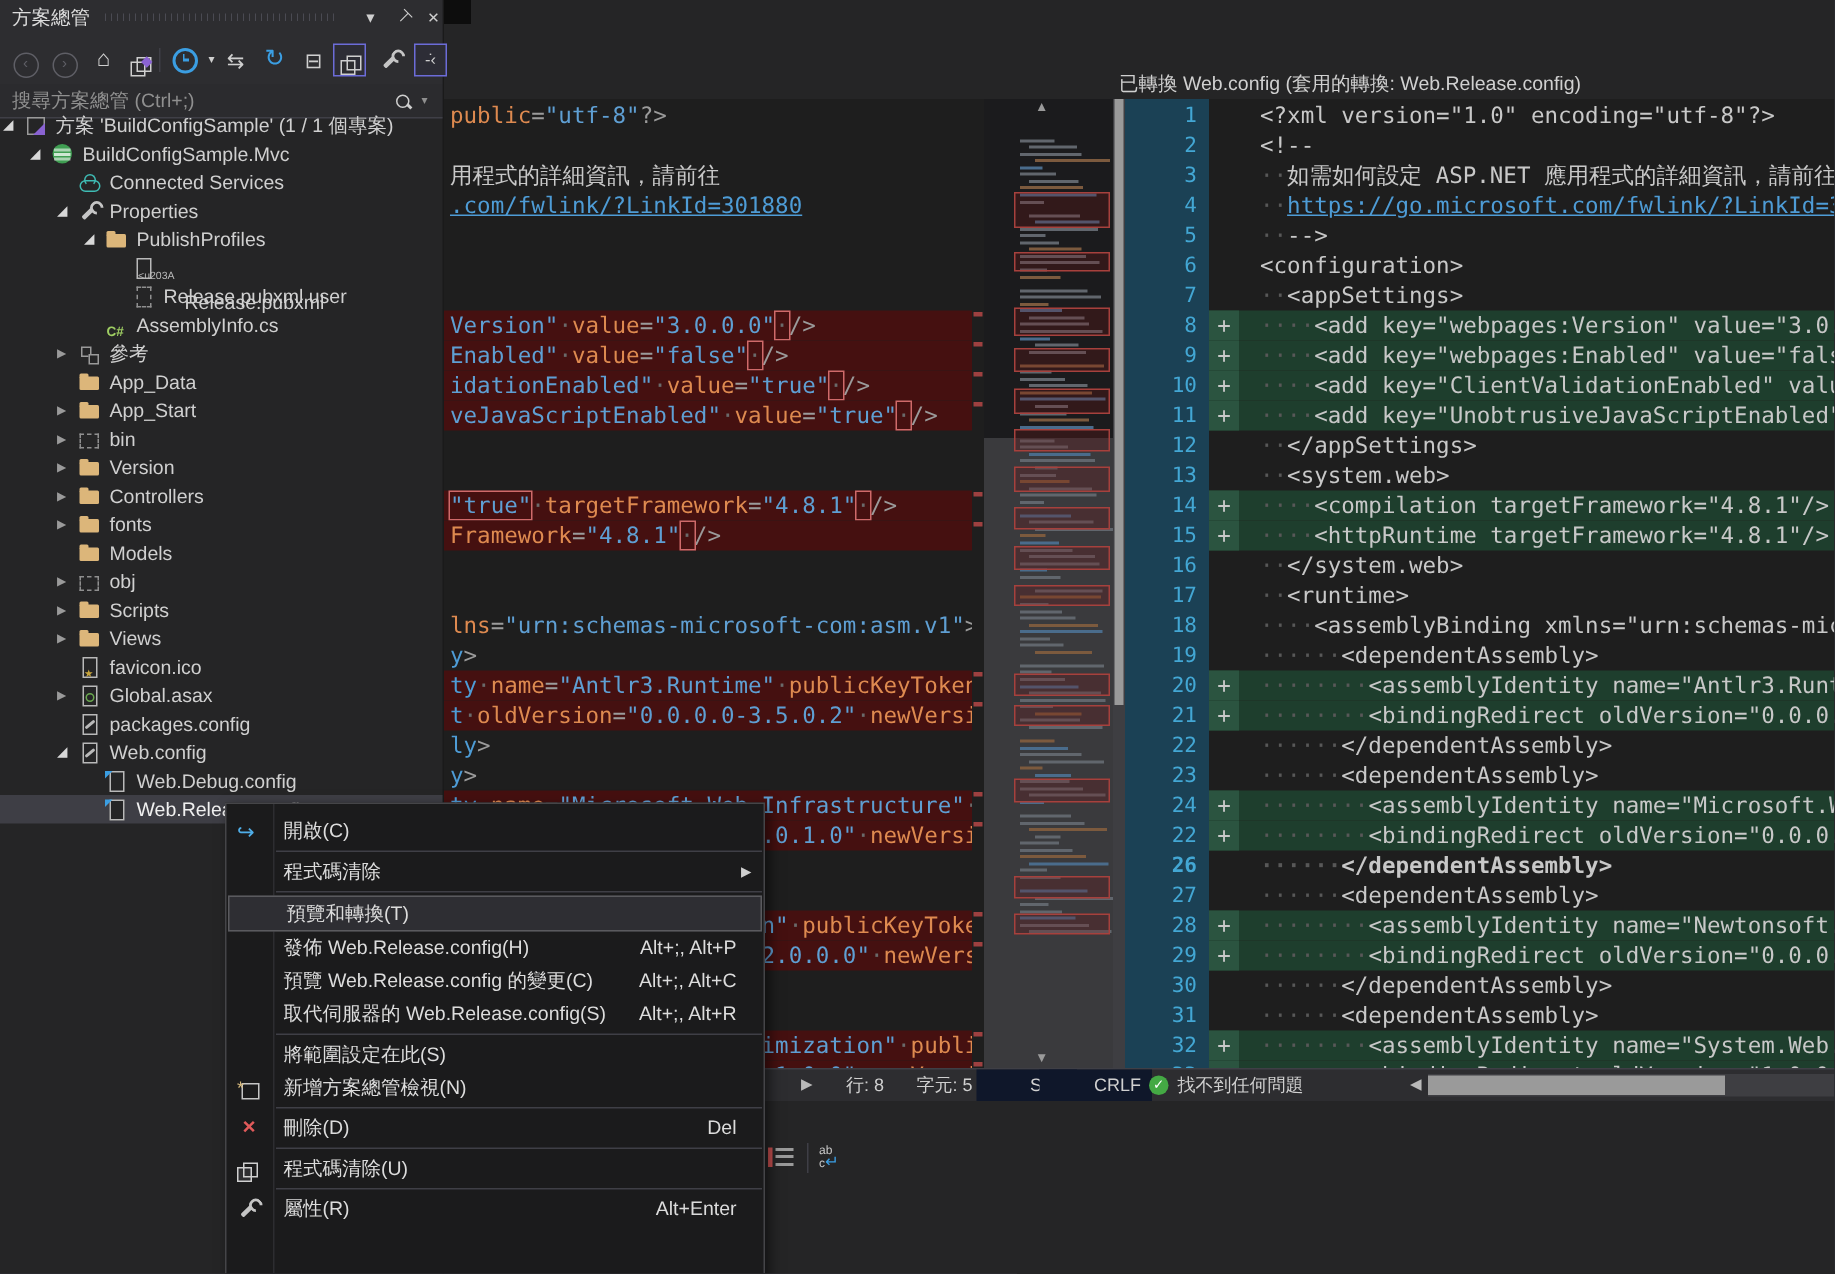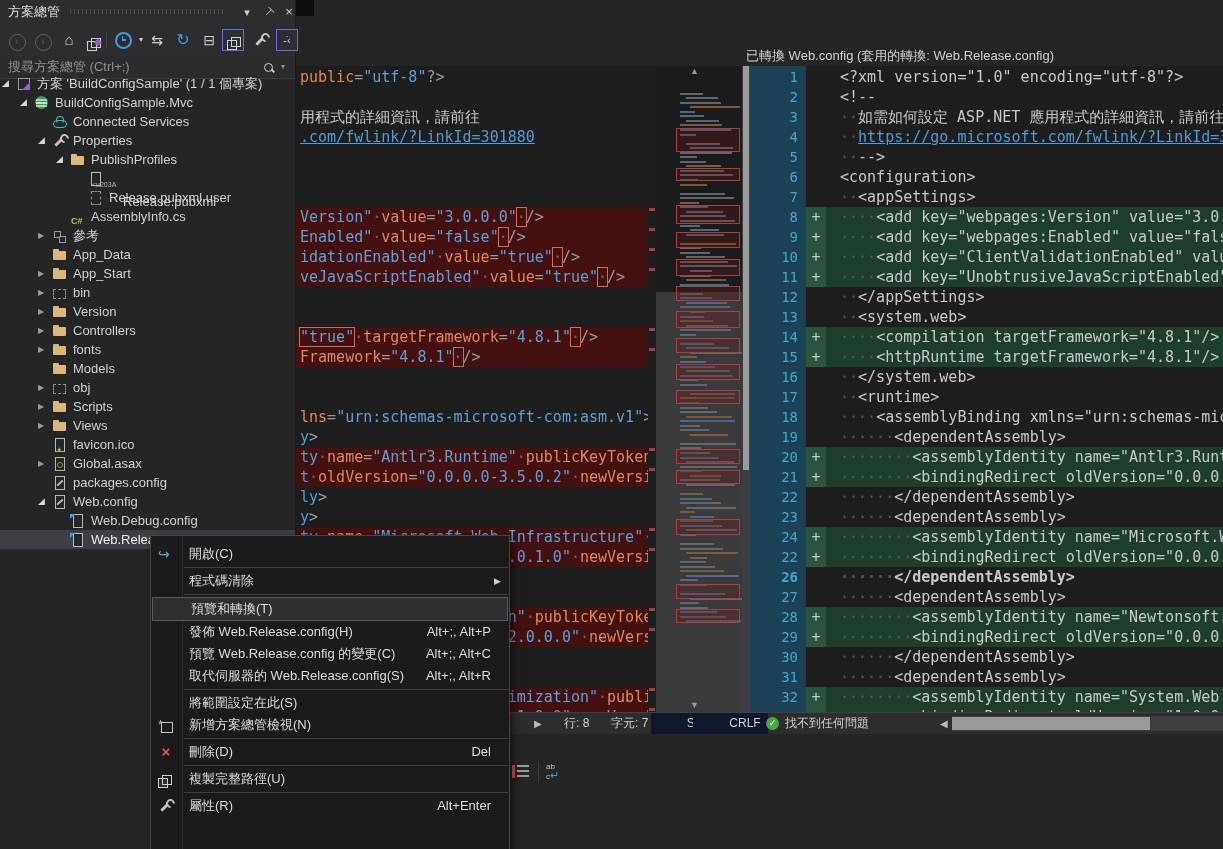--- a/index.html
+++ b/index.html
@@ -476,21 +476,21 @@
         <div class="addband"></div>
         <div class="pluscell">+</div>
         <span class="lnum">33</span>
         <span class="rtext"><span class="rind">········</span><span>&lt;bindingRedirect oldVersion="1.0.0.0-1.1.0.0" newVersion=</span></span>
       </div>
     </div>
 
   <div class="abs" id="statusbar">
     <div class="it" style="left:238px;color:#b9b9b9;font-size:10px;">▶</div>
     <div class="it" style="left:268px;">行: 8</div>
-    <div class="it" style="left:315px;">字元: 7</div>
+    <div class="it" style="left:315px;">字元: 5</div>
     <div class="it sbcell" style="left:355px;width:38px;">SPC</div>
     <div class="it sbcell" style="left:397px;width:46px;">CRLF</div>
     <div class="okdot" style="left:470px;">✓</div>
     <div class="it" style="left:489px;">找不到任何問題</div>
     <div class="it" style="left:644px;color:#b9b9b9;font-size:10px;">◀</div>
     <div id="hsb-track">
         <div id="hsb-thumb"></div>
       </div>
   </div>
 
@@ -684,21 +684,21 @@
       </div>
       <div class="msep"></div>
       <div class="mitem">
         <span class="micon mi-del">×</span>
         <span class="mlabel">刪除(D)</span>
         <span class="mshort">Del</span>
       </div>
       <div class="msep"></div>
       <div class="mitem">
         <span class="micon "><span class="sq2"></span></span>
-        <span class="mlabel">複製完整路徑(U)</span>
+        <span class="mlabel">程式碼清除(U)</span>
       </div>
       <div class="msep"></div>
       <div class="mitem">
         <span class="micon wr"></span>
         <span class="mlabel">屬性(R)</span>
         <span class="mshort">Alt+Enter</span>
       </div>
     </div>
 
 </div>

